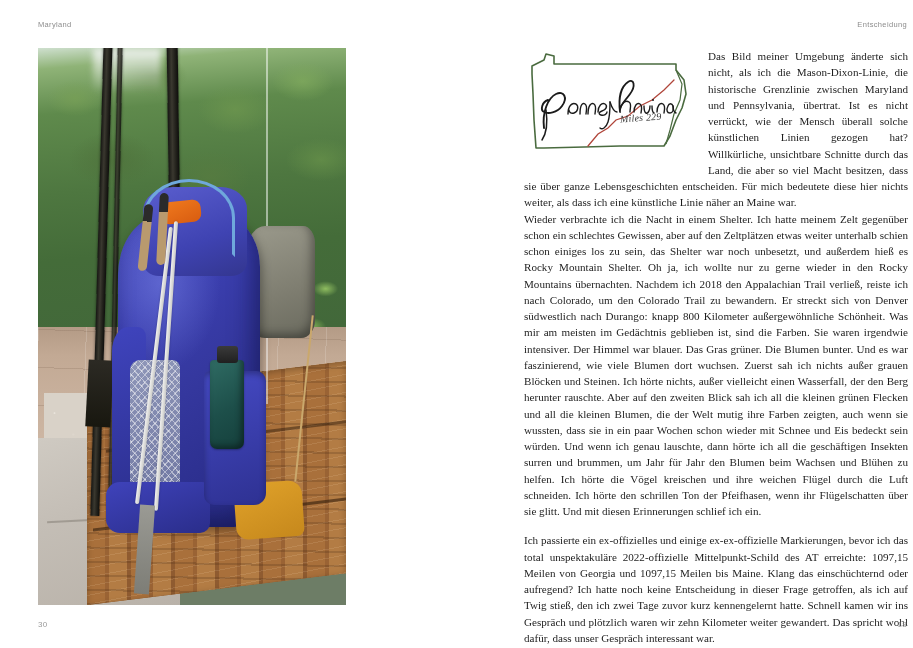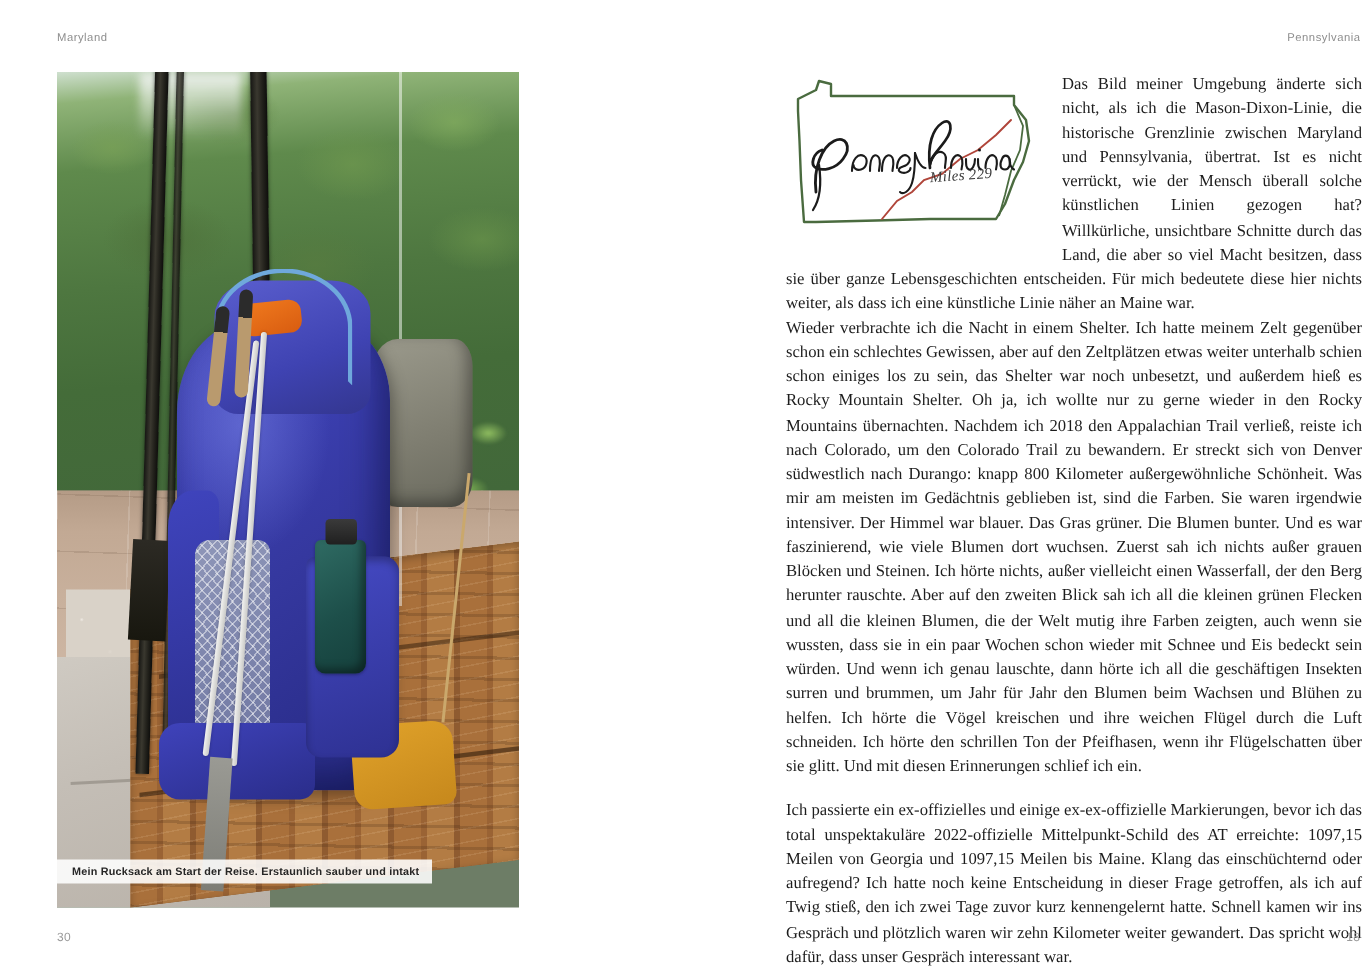--- a/index.html
+++ b/index.html
@@ -402,26 +402,25 @@
       <div class="pack-lid"></div>
       <div class="pack-orange"></div>
       <div class="pack-frame-hoop"></div>
       <div class="pole p1"></div>
       <div class="pole p2"></div>
       <div class="pole-grip g1"></div>
       <div class="pole-grip g2"></div>
       <div class="pack-strap"></div>
     </div>
 
-    <figcaption class="photo-caption">Mein Rucksack am Start der Reise. Erstaunlich sauber und intakt</figcaption>
   </figure>
 
   <div class="folio left">30</div>
 
-  <div class="running-head right">Pennsylvania</div>
+  <div class="running-head right">Entscheidung</div>
 
   <div class="text-column">
 
     <div class="state-map">
       <svg viewBox="0 0 172 108" xmlns="http://www.w3.org/2000/svg">
 
         <path d="M8,24 L8,16 L20,10 L22,4 L30,6 L30,14 L152,14 L152,20 L160,30
                  L162,44 L158,58 L152,70 L146,86 L140,96 L96,96 L60,97 L20,98
                  L12,98 L10,70 L9,44 Z" fill="#ffffff" stroke="#4a6b3f" stroke-width="1.6" stroke-linejoin="round" fill-opacity="1"></path>
 

